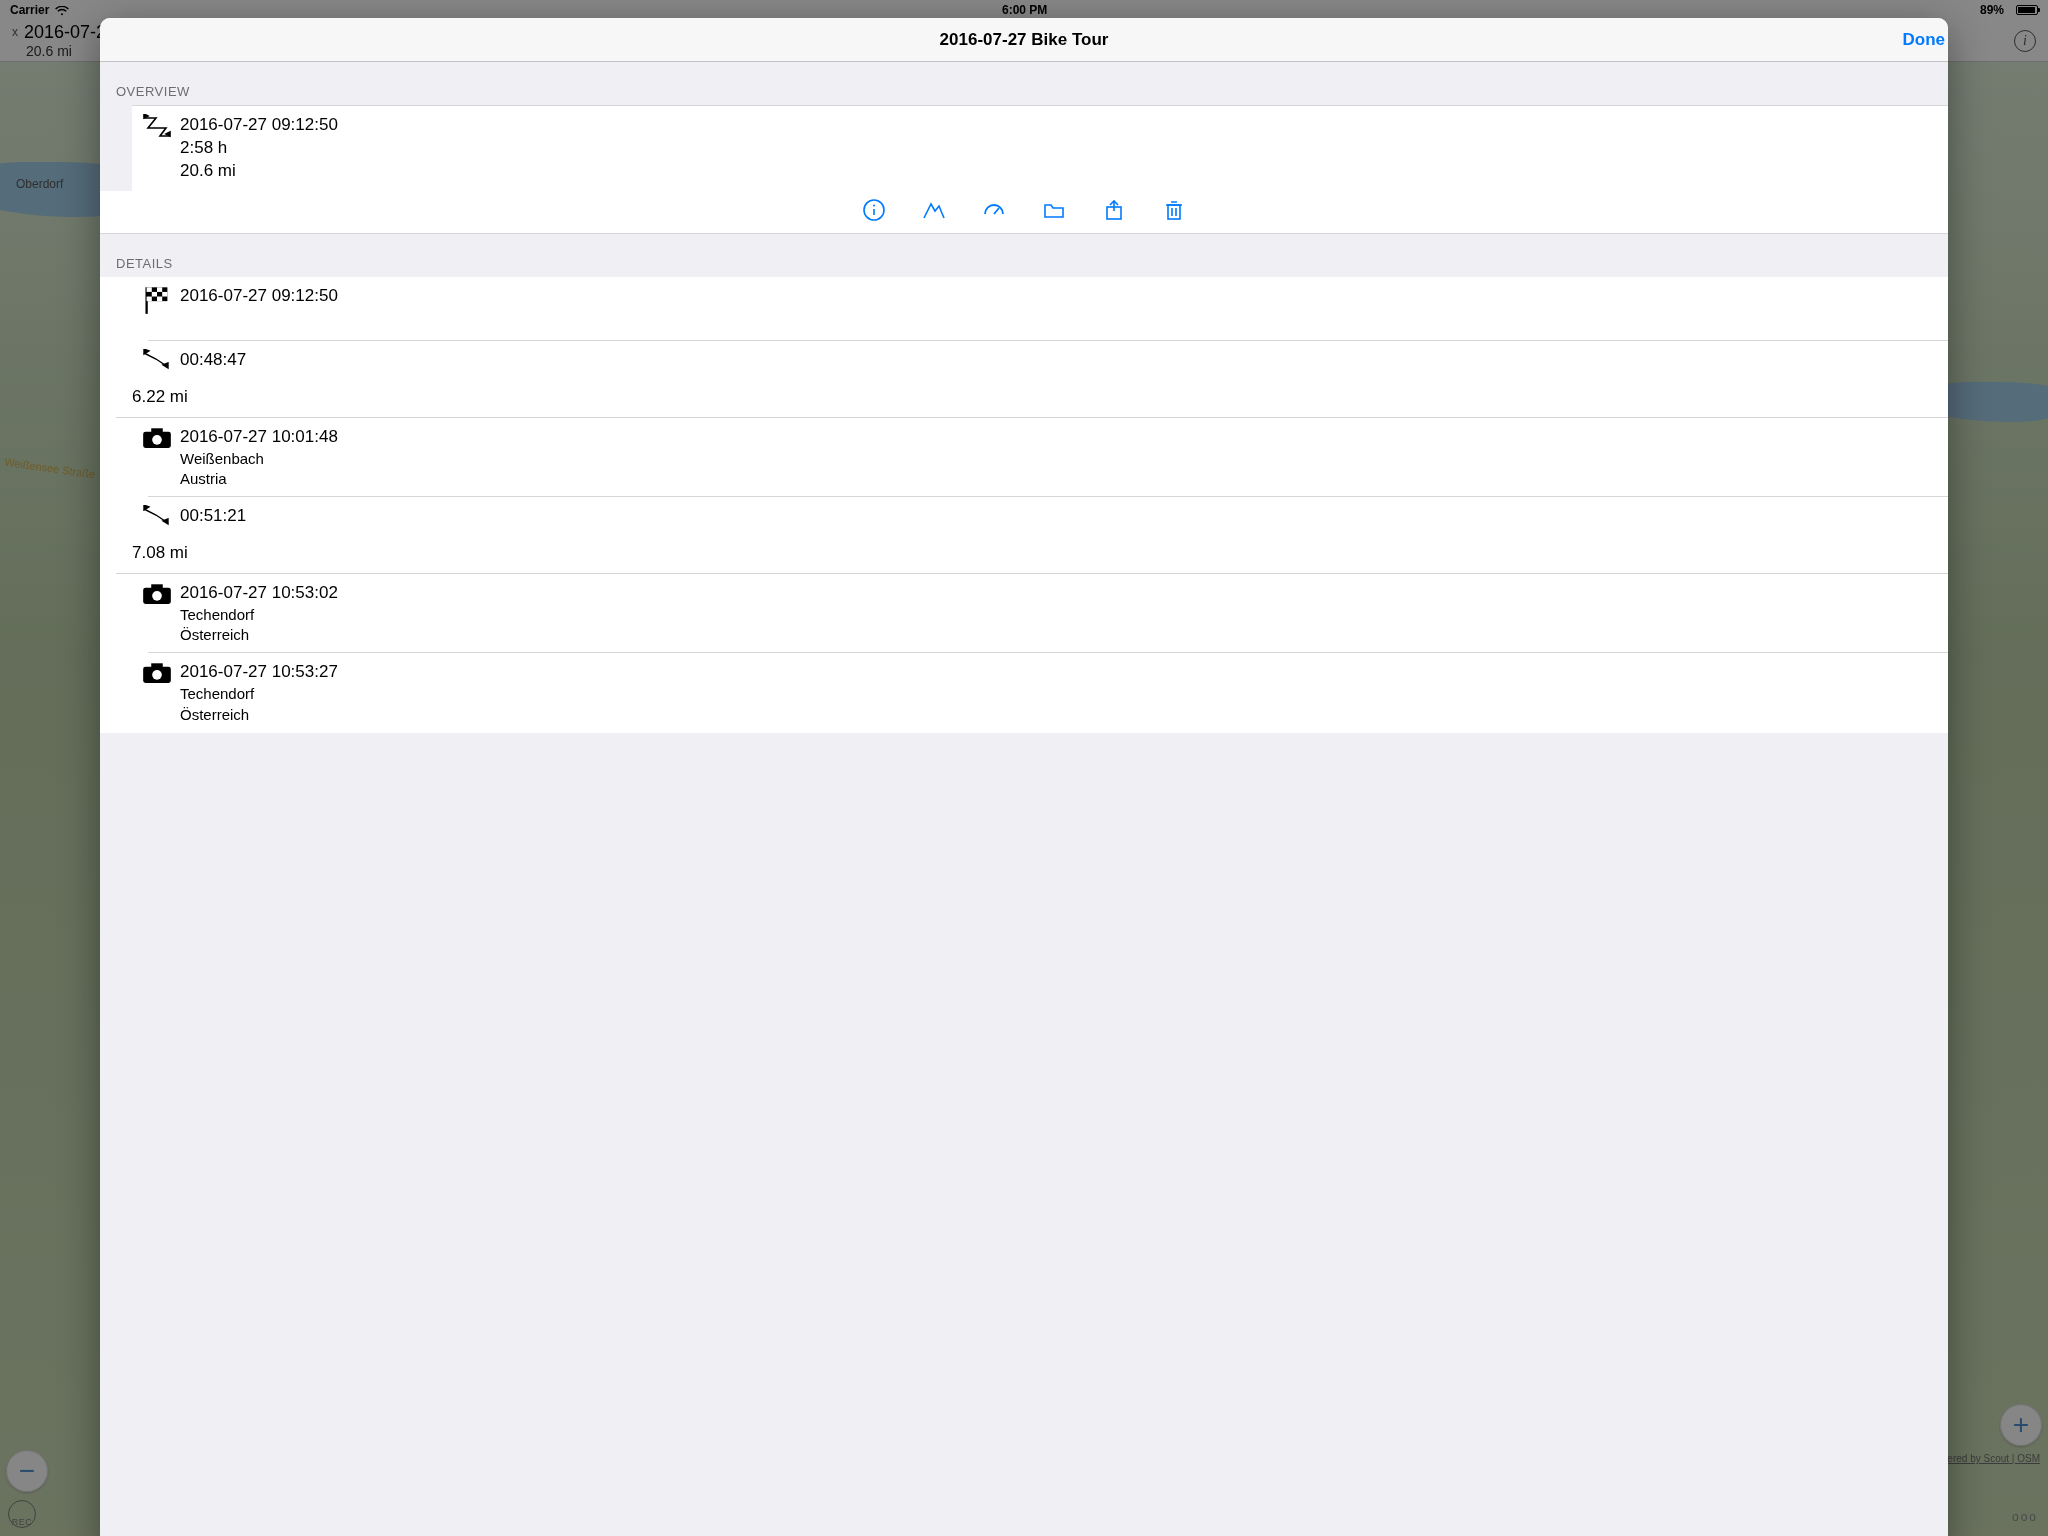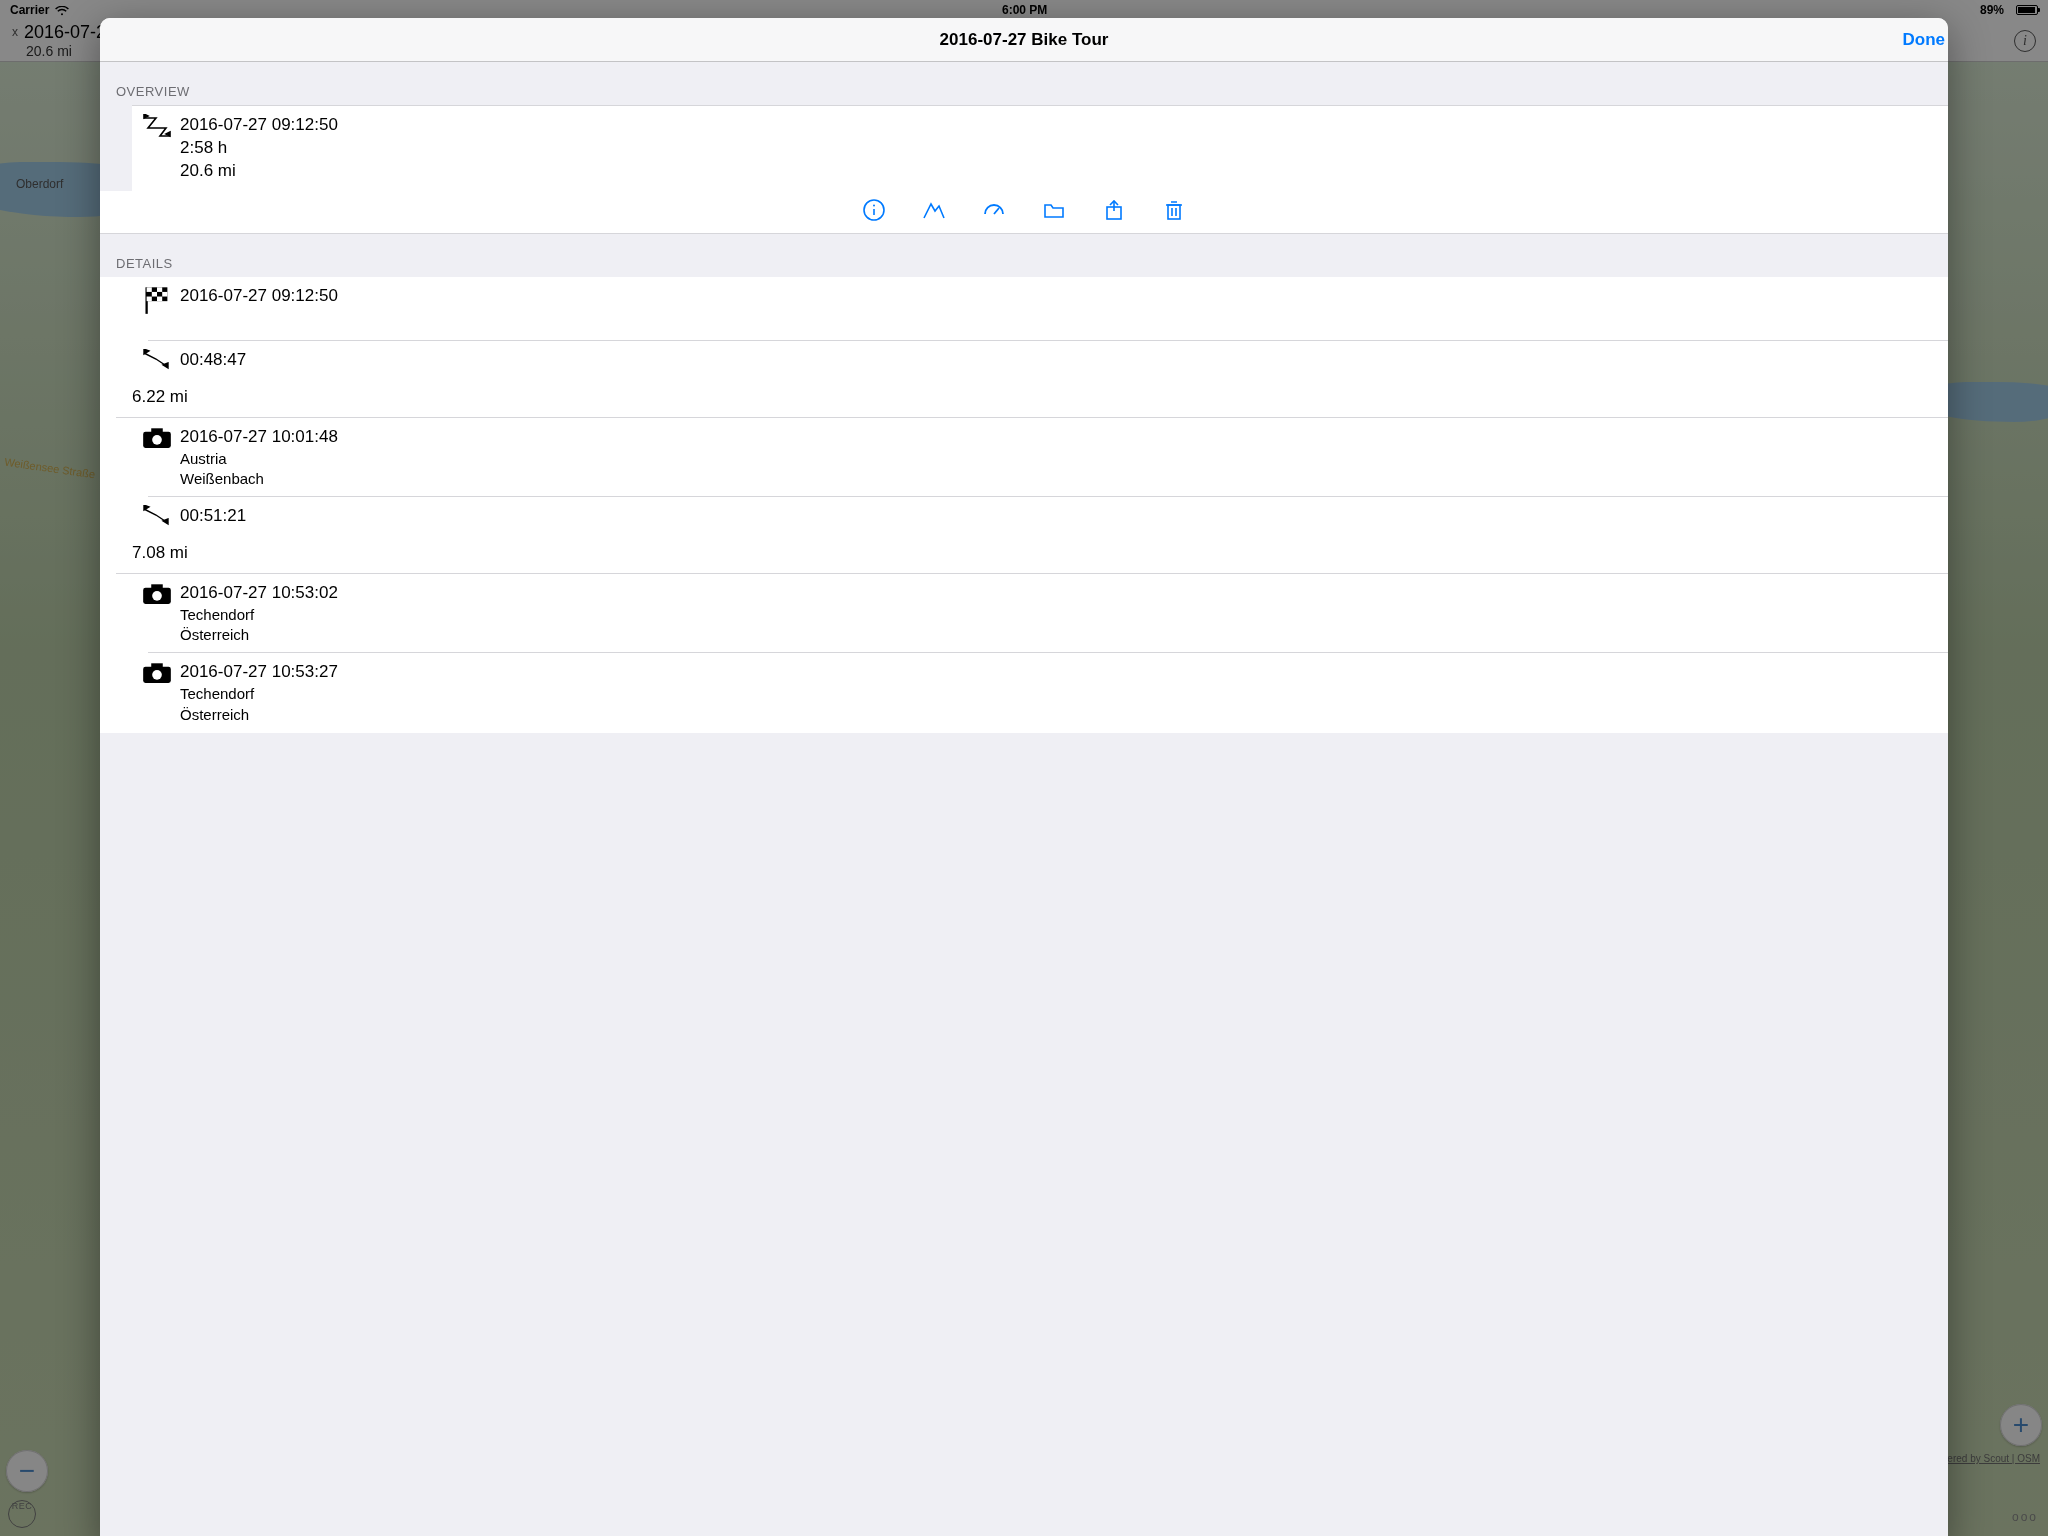--- a/index.html
+++ b/index.html
@@ -76,21 +76,21 @@
   }
   .circle-btn {
     position:absolute; width:42px; height:42px; border-radius:50%;
     background:#f4f4f4; box-shadow: inset 0 0 0 1px #ccc, 0 1px 2px rgba(0,0,0,.2);
     display:flex; align-items:center; justify-content:center;
     font-size:28px; font-weight:300;
   }
   .rec-btn {
     position:absolute; left:8px; bottom:8px; width:28px; height:28px;
     border:1.5px solid #777; border-radius:50%;
-    display:flex; align-items:flex-start; justify-content:center;
+    display:flex; align-items:flex-end; justify-content:center;
     font-size:9px; color:#777; letter-spacing:.5px;
   }
   .dots-btn {
     position:absolute; right:10px; bottom:12px; color:#888; letter-spacing:2px;
     font-size:12px;
   }
 
   
   .dim {
     position:absolute; inset:0;
@@ -333,22 +333,22 @@
 
       <div class="cell">
         <span class="cell-icon">
           <svg viewBox="0 0 26 20">
               <rect x="1" y="5" width="24" height="14" rx="2" fill="#000"></rect>
               <rect x="8" y="2" width="10" height="4" fill="#000"></rect>
               <circle cx="13" cy="12" r="4.2" fill="#fff"></circle>
             </svg>
         </span>
         <div class="cell-line">2016-07-27 10:01:48</div>
+        <div class="cell-sub">Weißenbach</div>
         <div class="cell-sub">Austria</div>
-        <div class="cell-sub">Weißenbach</div>
       </div>
 
       <div class="cell seg-cell">
         <span class="cell-icon">
           <svg viewBox="0 0 30 22" fill="none" stroke="#000" stroke-width="1.4">
             <polyline points="2,4 14,10 26,18"></polyline>
             <polygon points="2,0 7,2 2,5" fill="#000"></polygon>
               <polygon points="26,14 21,16 26,19" fill="#000"></polygon>
           </svg>
         </span>

